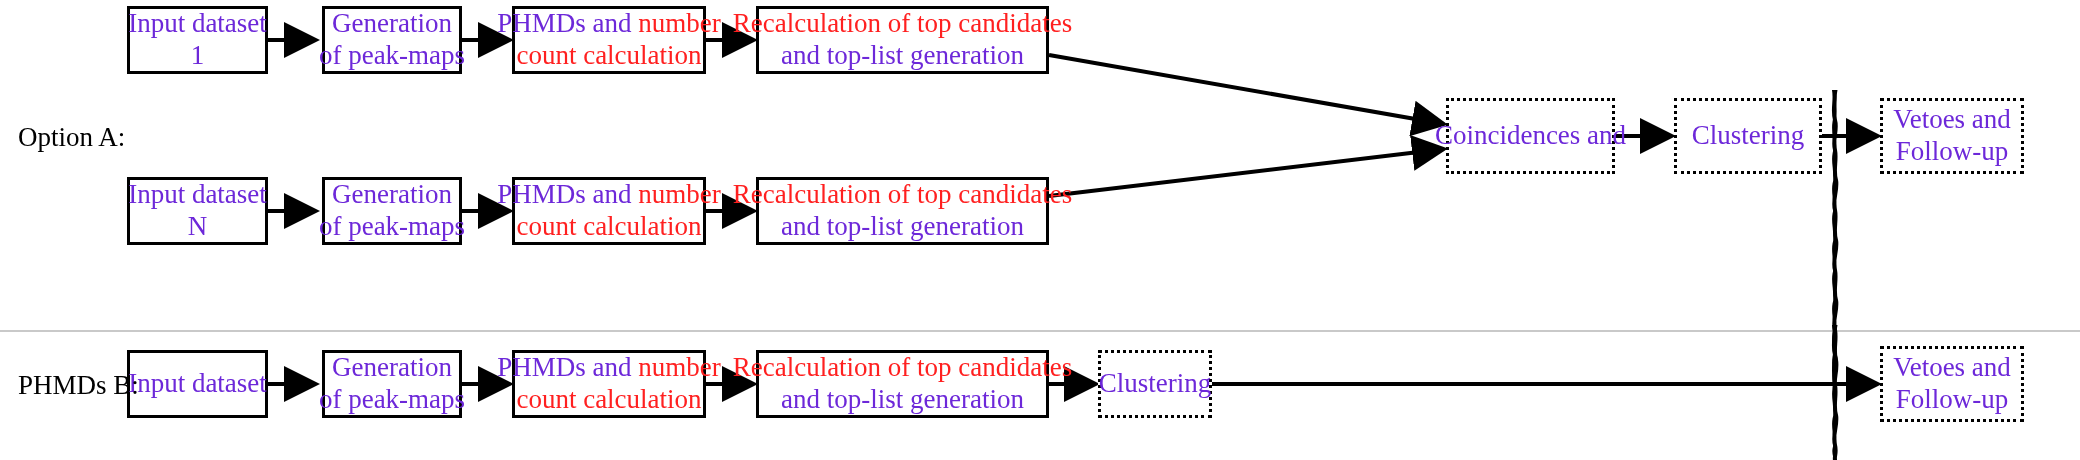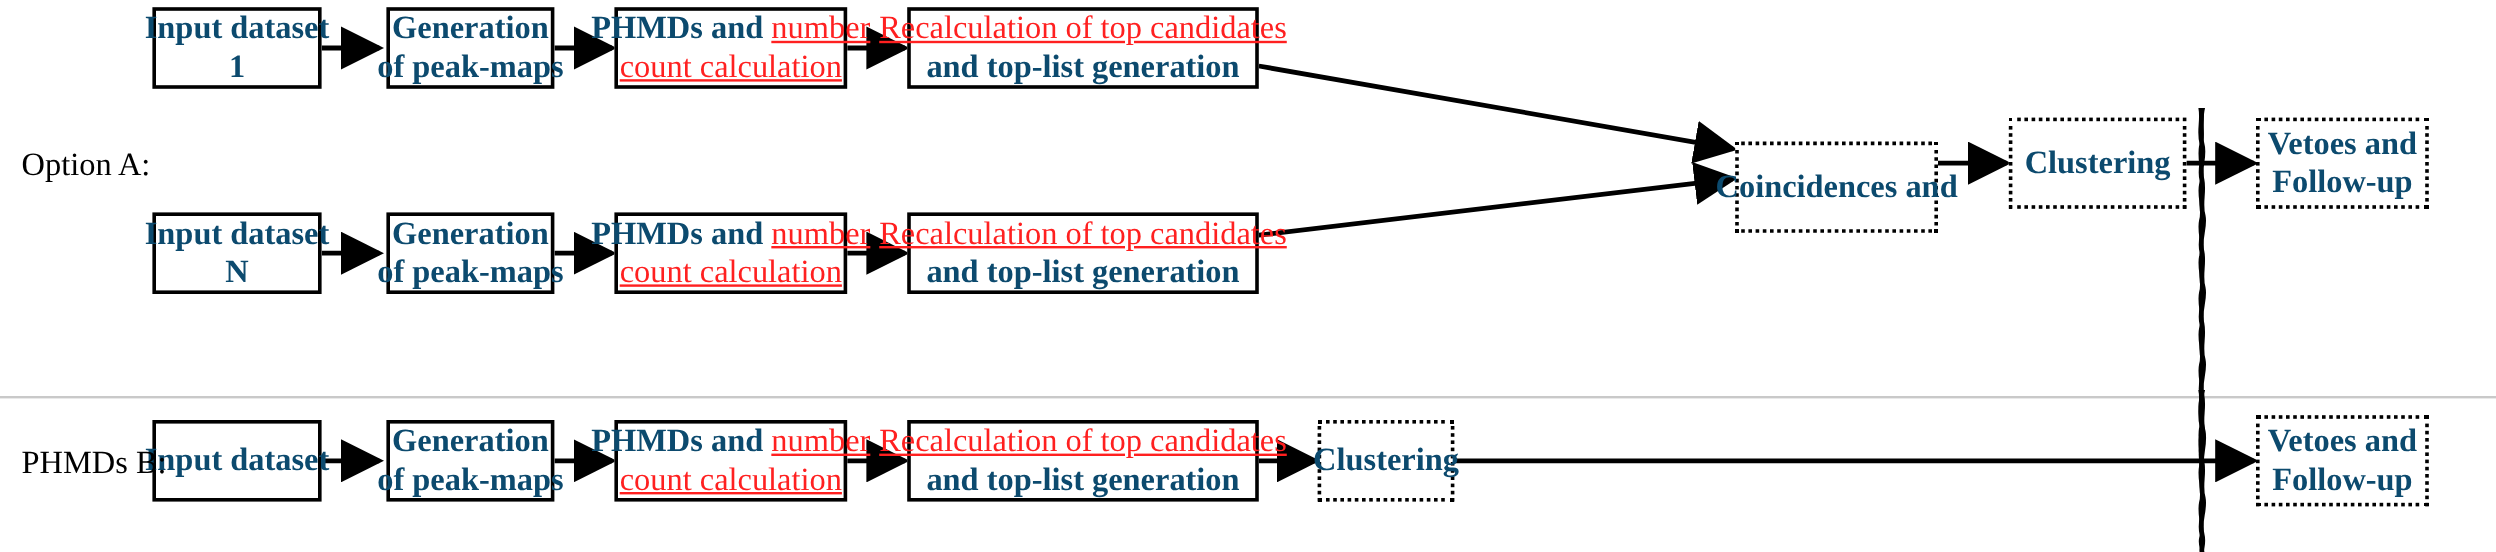--- a/index.html
+++ b/index.html
@@ -33,22 +33,22 @@
     color: #000000;
     z-index: 4;
   }
   .node.solid {
     border: 3px solid #000000;
   }
   .node.dotted {
     border: 3px dotted #000000;
   }
   .node .ln { display: block; white-space: nowrap; }
-  .red { color: #ff2020; text-decoration: underline; }
-  .blk { color: #0c4a6e; font-weight: bold; }
+  .red { color: #ff2020; }
+  .blk { color: #6d28d9; }
 
   
   .opt-label {
     position: absolute;
     font-weight: normal;
     font-size: 27px;
     color: #000000;
     white-space: nowrap;
     z-index: 5;
   }
@@ -167,21 +167,21 @@
   <div class="node solid" style="left:512px; top:177px; width:194px; height:68px;">
     <span class="ln"><span class="blk">PHMDs and </span><span class="red">number</span></span>
     <span class="ln red">count calculation</span>
   </div>
 
   <div class="node solid" style="left:756px; top:177px; width:293px; height:68px;">
     <span class="ln red">Recalculation of top candidates</span>
     <span class="ln blk">and top-list generation</span>
   </div>
 
-  <div class="node dotted" style="left:1446px; top:98px; width:169px; height:76px;margin-top:20px;">
+  <div class="node dotted" style="left:1446px; top:98px; width:169px; height:76px;">
     <span class="ln blk">Coincidences and</span>
   </div>
 
   <div class="node dotted" style="left:1674px; top:98px; width:148px; height:76px;">
     <span class="ln blk">Clustering</span>
   </div>
 
   <div class="node dotted" style="left:1880px; top:98px; width:144px; height:76px;">
     <span class="ln blk">Vetoes and</span>
     <span class="ln blk">Follow-up</span>

